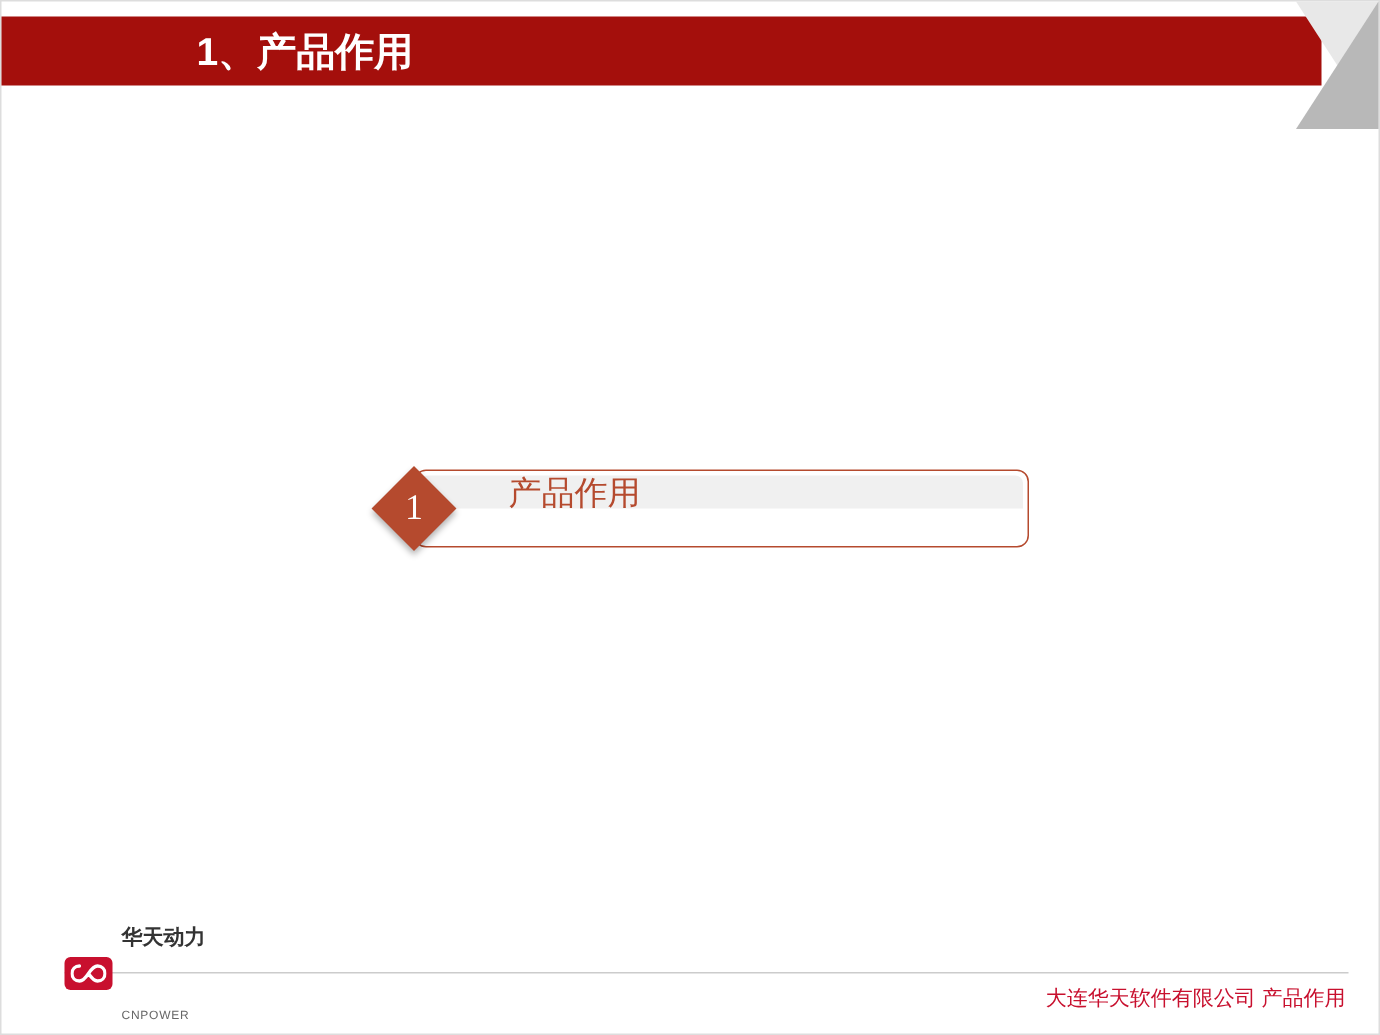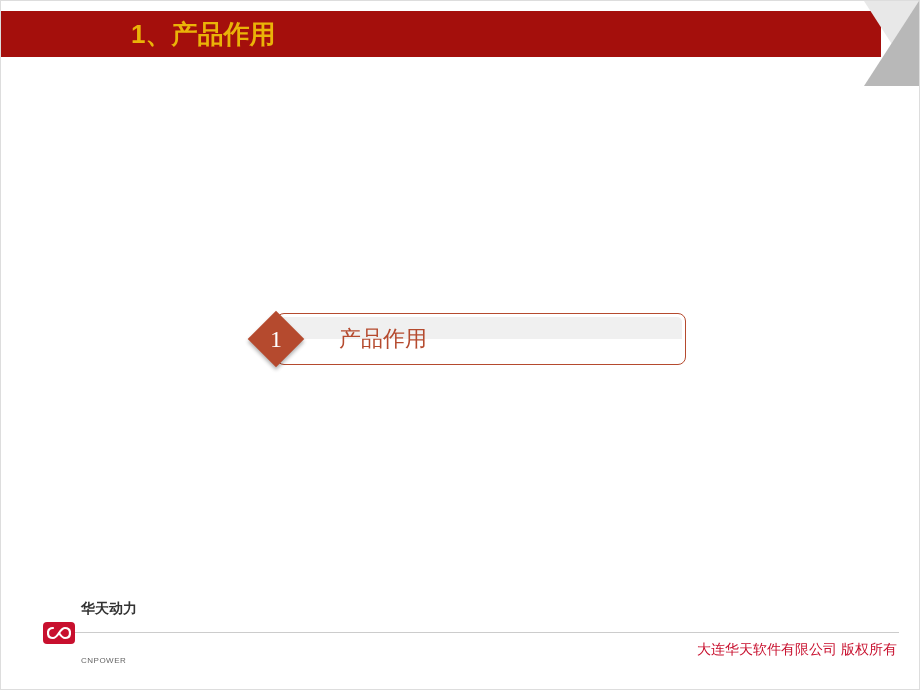--- a/index.html
+++ b/index.html
@@ -26,21 +26,21 @@
       top: 10px;
       left: 0;
       width: 880px;
       height: 46px;
       background: #a40f0c;
       display: flex;
       align-items: center;
       padding-left: 130px;
     }
     .header-title {
-      color: #eab308;
+      color: #ffffff;
       font-size: 26px;
       font-weight: bold;
     }
     .corner-fold {
       position: absolute;
       top: 0;
       right: 0;
       width: 0;
       height: 0;
       border-style: solid;
@@ -67,21 +67,20 @@
     }
     .callout-bar {
       position: absolute;
       top: 0;
       left: 28px;
       width: 410px;
       height: 52px;
       border: 1.5px solid #b54a2e;
       border-radius: 8px;
       display: flex;
-      align-items: center;
       padding-left: 62px;
       background: #fff;
     }
     .callout-bar::before {
       content: "";
       position: absolute;
       top: 3px;
       left: 3px;
       right: 3px;
       height: 22px;
@@ -121,21 +120,21 @@
       display: flex;
       align-items: center;
       justify-content: center;
       color: #ffffff;
       font-size: 24px;
       font-family: serif;
       z-index: 4;
     }
     .footer {
       position: absolute;
-      bottom: 16px;
+      bottom: 0;
       left: 0;
       right: 0;
       height: 50px;
     }
     .footer-line {
       position: absolute;
       bottom: 40px;
       left: 42px;
       right: 20px;
       height: 1px;
@@ -213,16 +212,16 @@
       <div class="logo-icon">
         <svg viewBox="0 0 24 14">
           <path d="M6,2 C3,2 1,4 1,7 C1,10 3,12 6,12 C8,12 10,10 12,7 C14,4 16,2 18,2 C21,2 23,4 23,7 C23,10 21,12 18,12 C16,12 14,10 12,7" stroke="#fff" stroke-width="2.2" fill="none" stroke-linecap="round"></path>
         </svg>
       </div>
       <div class="logo-text">
         <span class="logo-cn">华天动力</span>
         <span class="logo-en">CNPOWER</span>
       </div>
     </div>
-    <div class="copyright">大连华天软件有限公司  版权所有</div>
+    <div class="copyright">大连华天软件有限公司  产品作用</div>
   </div>
 
 </div>
 
 </body></html>

